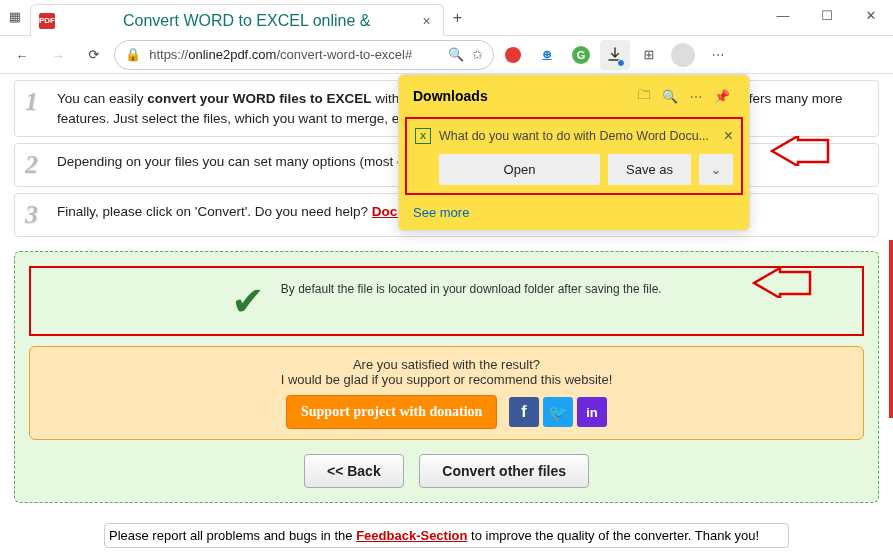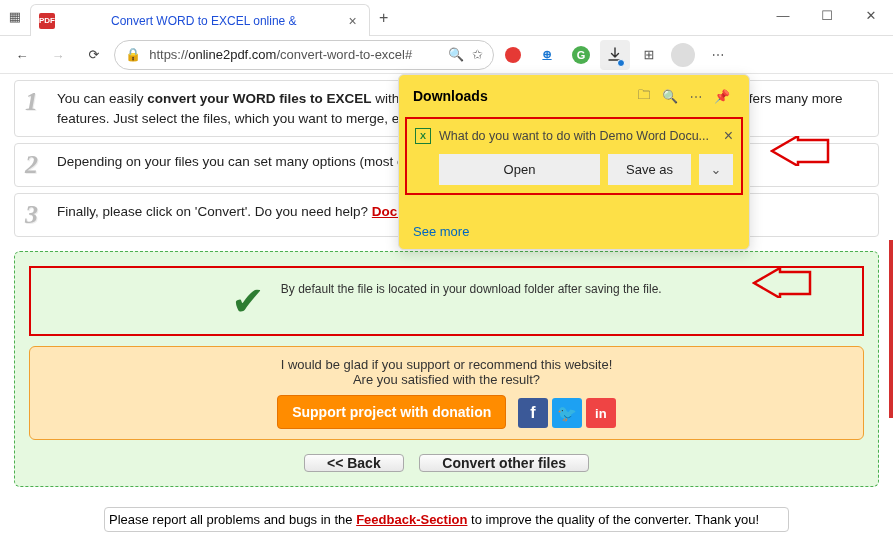--- a/index.html
+++ b/index.html
@@ -3,21 +3,21 @@
 <meta charset="utf-8">
 <style>
   * { box-sizing: border-box; margin: 0; padding: 0; }
   body { font-family: "Segoe UI", Arial, sans-serif; font-size: 13px; background: #fff; width: 893px; height: 555px; overflow: hidden; position: relative; }
   
   
   .titlebar { height: 36px; background: #fff; display: flex; align-items: flex-start; border-bottom: 1px solid #e0e0e0; }
   .tab-preview { width: 30px; height: 32px; display: flex; align-items: center; justify-content: center; color: #555; }
   .browser-tab { display: flex; align-items: center; height: 32px; background: #fff; border-radius: 6px 6px 0 0; padding: 0 8px; margin-top: 4px; border: 1px solid #ddd; border-bottom: none; min-width: 220px; gap: 48px; }
   .tab-favicon { width: 16px; height: 16px; background: #d32f2f; color: #fff; font-size: 8px; font-weight: bold; display: flex; align-items: center; justify-content: center; border-radius: 2px; }
-  .tab-title { margin-left: 8px; font-size: 12px; color: #1d4ed8; flex: 1; white-space: nowrap; overflow: hidden; text-overflow: ellipsis; }
+  .tab-title { margin-left: 20px; font-size: 16px; color: #0f766e; flex: 1; white-space: nowrap; overflow: hidden; text-overflow: ellipsis; }
   .tab-close { width: 16px; color: #666; font-size: 14px; text-align: center; }
   .new-tab { width: 28px; height: 28px; display: flex; align-items: center; justify-content: center; color: #555; font-size: 16px; margin-top: 4px; }
   .win-controls { margin-left: auto; display: flex; }
   .win-btn { width: 44px; height: 30px; display: flex; align-items: center; justify-content: center; color: #555; }
   
   
   .toolbar { height: 38px; display: flex; align-items: center; padding: 0 6px; gap: 4px; border-bottom: 1px solid #e5e5e5; }
   .tbtn { width: 32px; height: 32px; display: flex; align-items: center; justify-content: center; color: #424242; border-radius: 4px; }
   .urlbox { flex: 1; height: 30px; border: 1px solid #ccc; border-radius: 15px; display: flex; align-items: center; padding: 0 10px; gap: 8px; background: #fff; max-width: 380px; }
   .urltext { flex: 1; font-size: 13px; color: #555; white-space: nowrap; overflow: hidden; }
@@ -39,46 +39,46 @@
   .doclink { color: #c00; font-weight: bold; text-decoration: underline; }
   
   .greenpanel { border: 1px dashed #4caf50; background: #e6f9e0; border-radius: 6px; padding: 14px 14px; margin-top: 14px; }
   .taskrow { display: flex; justify-content: center; gap: 16px; border: 2px solid #d00; padding: 10px 20px; background: #e6f9e0; }
   .checkmark { font-size: 40px; color: #2e7d32; }
   .tasktext h3 { font-size: 16px; font-weight: bold; color: #111; }
   .tasktext p { font-size: 12px; color: #333; margin-top: 4px; }
   
   .orangebox { border: 1px solid #f0a030; background: #ffe7b8; border-radius: 6px; padding: 10px; margin-top: 10px; text-align: center; }
   .orangebox p { font-size: 13px; color: #333; }
-  .donatebtn { display: inline-block; background: #ff8c00; color: #fff; font-weight: bold; padding: 8px 14px; border-radius: 4px; border: 1px solid #e67300; margin-top: 8px; font-size: 14px; }
+  .donatebtn { display: inline-block; background: #ff8c00; color: #fff; font-weight: bold; padding: 8px 14px; border-radius: 4px; border: 1px solid #e67300; margin-top: 8px; font-size: 14px; font-family: Liberation Serif, serif; }
   .socials { display: inline-flex; gap: 4px; vertical-align: middle; margin-left: 8px; }
   .soc { width: 30px; height: 30px; color: #fff; display: flex; align-items: center; justify-content: center; font-weight: bold; font-size: 16px; border-radius: 3px; }
   .fb { background: #3b5998; }
   .tw { background: #1da1f2; }
-  .li { background: #ef4444; font-size: 13px; }
+  .li { background: #6d28d9; font-size: 13px; }
   
   .btnrow { text-align: center; margin-top: 14px; }
-  .graybtn { display: inline-block; background: linear-gradient(#fdfdfd,#e8e8e8); border: 1px solid #aaa; border-radius: 4px; padding: 0 22px; font-weight: bold; font-size: 14px; margin: 0 6px; color: #222; }
+  .graybtn { display: inline-block; background: linear-gradient(#fdfdfd,#e8e8e8); border: 1px solid #aaa; border-radius: 4px; padding: 8px 22px; font-weight: bold; font-size: 14px; margin: 0 6px; color: #222; }
   
   .footer { text-align: left; border: 1px solid #ccc; border-radius: 4px; padding: 4px; font-size: 13px; margin: 20px 90px 0; }
   .footer a { color: #c00; font-weight: bold; text-decoration: underline; }
   
   
   .dlpanel { position: absolute; top: 74px; left: 398px; width: 352px; background: #fde047; border: 1px solid #ddd; box-shadow: 0 4px 14px rgba(0,0,0,.15); border-radius: 6px; padding-bottom: 8px; z-index: 10; }
   .dlhead { display: flex; align-items: center; padding: 10px 14px; }
   .dlhead h4 { font-size: 14px; font-weight: 600; flex: 1; }
   .dlhead .hicon { width: 26px; text-align: center; color: #555; }
   .dlitem { border: 2px solid #d00; margin: 0 6px; padding: 8px; }
   .dlq { font-size: 12.5px; color: #444; display: flex; align-items: center; gap: 8px; }
   .xlicon { width: 16px; height: 16px; border: 1px solid #1a7f37; color: #1a7f37; font-size: 9px; display: flex; align-items: center; justify-content: center; font-weight: bold; }
   .dlq .dclose { margin-left: auto; color: #555; font-size: 16px; }
   .dlbtns { display: flex; gap: 8px; margin-top: 9px; margin-left: 24px; }
   .dlbtn { background: #eee; border: none; padding: 8px 18px; font-size: 13px; color: #222; }
   .chev { width: 34px; display: flex; align-items: center; justify-content: center; background: #eee; color: #555; }
-  .seemore { color: #0067c0; font-size: 13px; padding: 10px 14px 2px; display: inline-block; margin-top: 19px; }
+  .seemore { color: #0067c0; font-size: 13px; padding: 10px 14px 2px; display: inline-block; }
   
   
   .arrow { position: absolute; width: 60px; height: 30px; }
   .arrow svg { width: 100%; height: 100%; }
   .arrow1 { top: 136px; left: 770px; }
   .arrow2 { top: 268px; left: 752px; }
   
   .redbar { position: absolute; right: 0; top: 240px; width: 4px; height: 178px; background: #d32f2f; }
 </style>
 </head>
@@ -171,22 +171,22 @@
   </div>
 
   <div class="greenpanel">
     <div class="taskrow">
       <div class="checkmark">✔</div>
       <div class="tasktext">
         <p>By default the file is located in your download folder after saving the file.</p>
       </div>
     </div>
     <div class="orangebox">
+      <p>Are you satisfied with the result?</p>
       <p>I would be glad if you support or recommend this website!</p>
-      <p>Are you satisfied with the result?</p>
       <span class="donatebtn">Support project with donation</span>
       <span class="socials">
         <span class="soc fb">f</span>
         <span class="soc tw">🐦</span>
         <span class="soc li">in</span>
       </span>
     </div>
     <div class="btnrow">
       <span class="graybtn">&lt;&lt; Back</span>
       <span class="graybtn">Convert other files</span>

